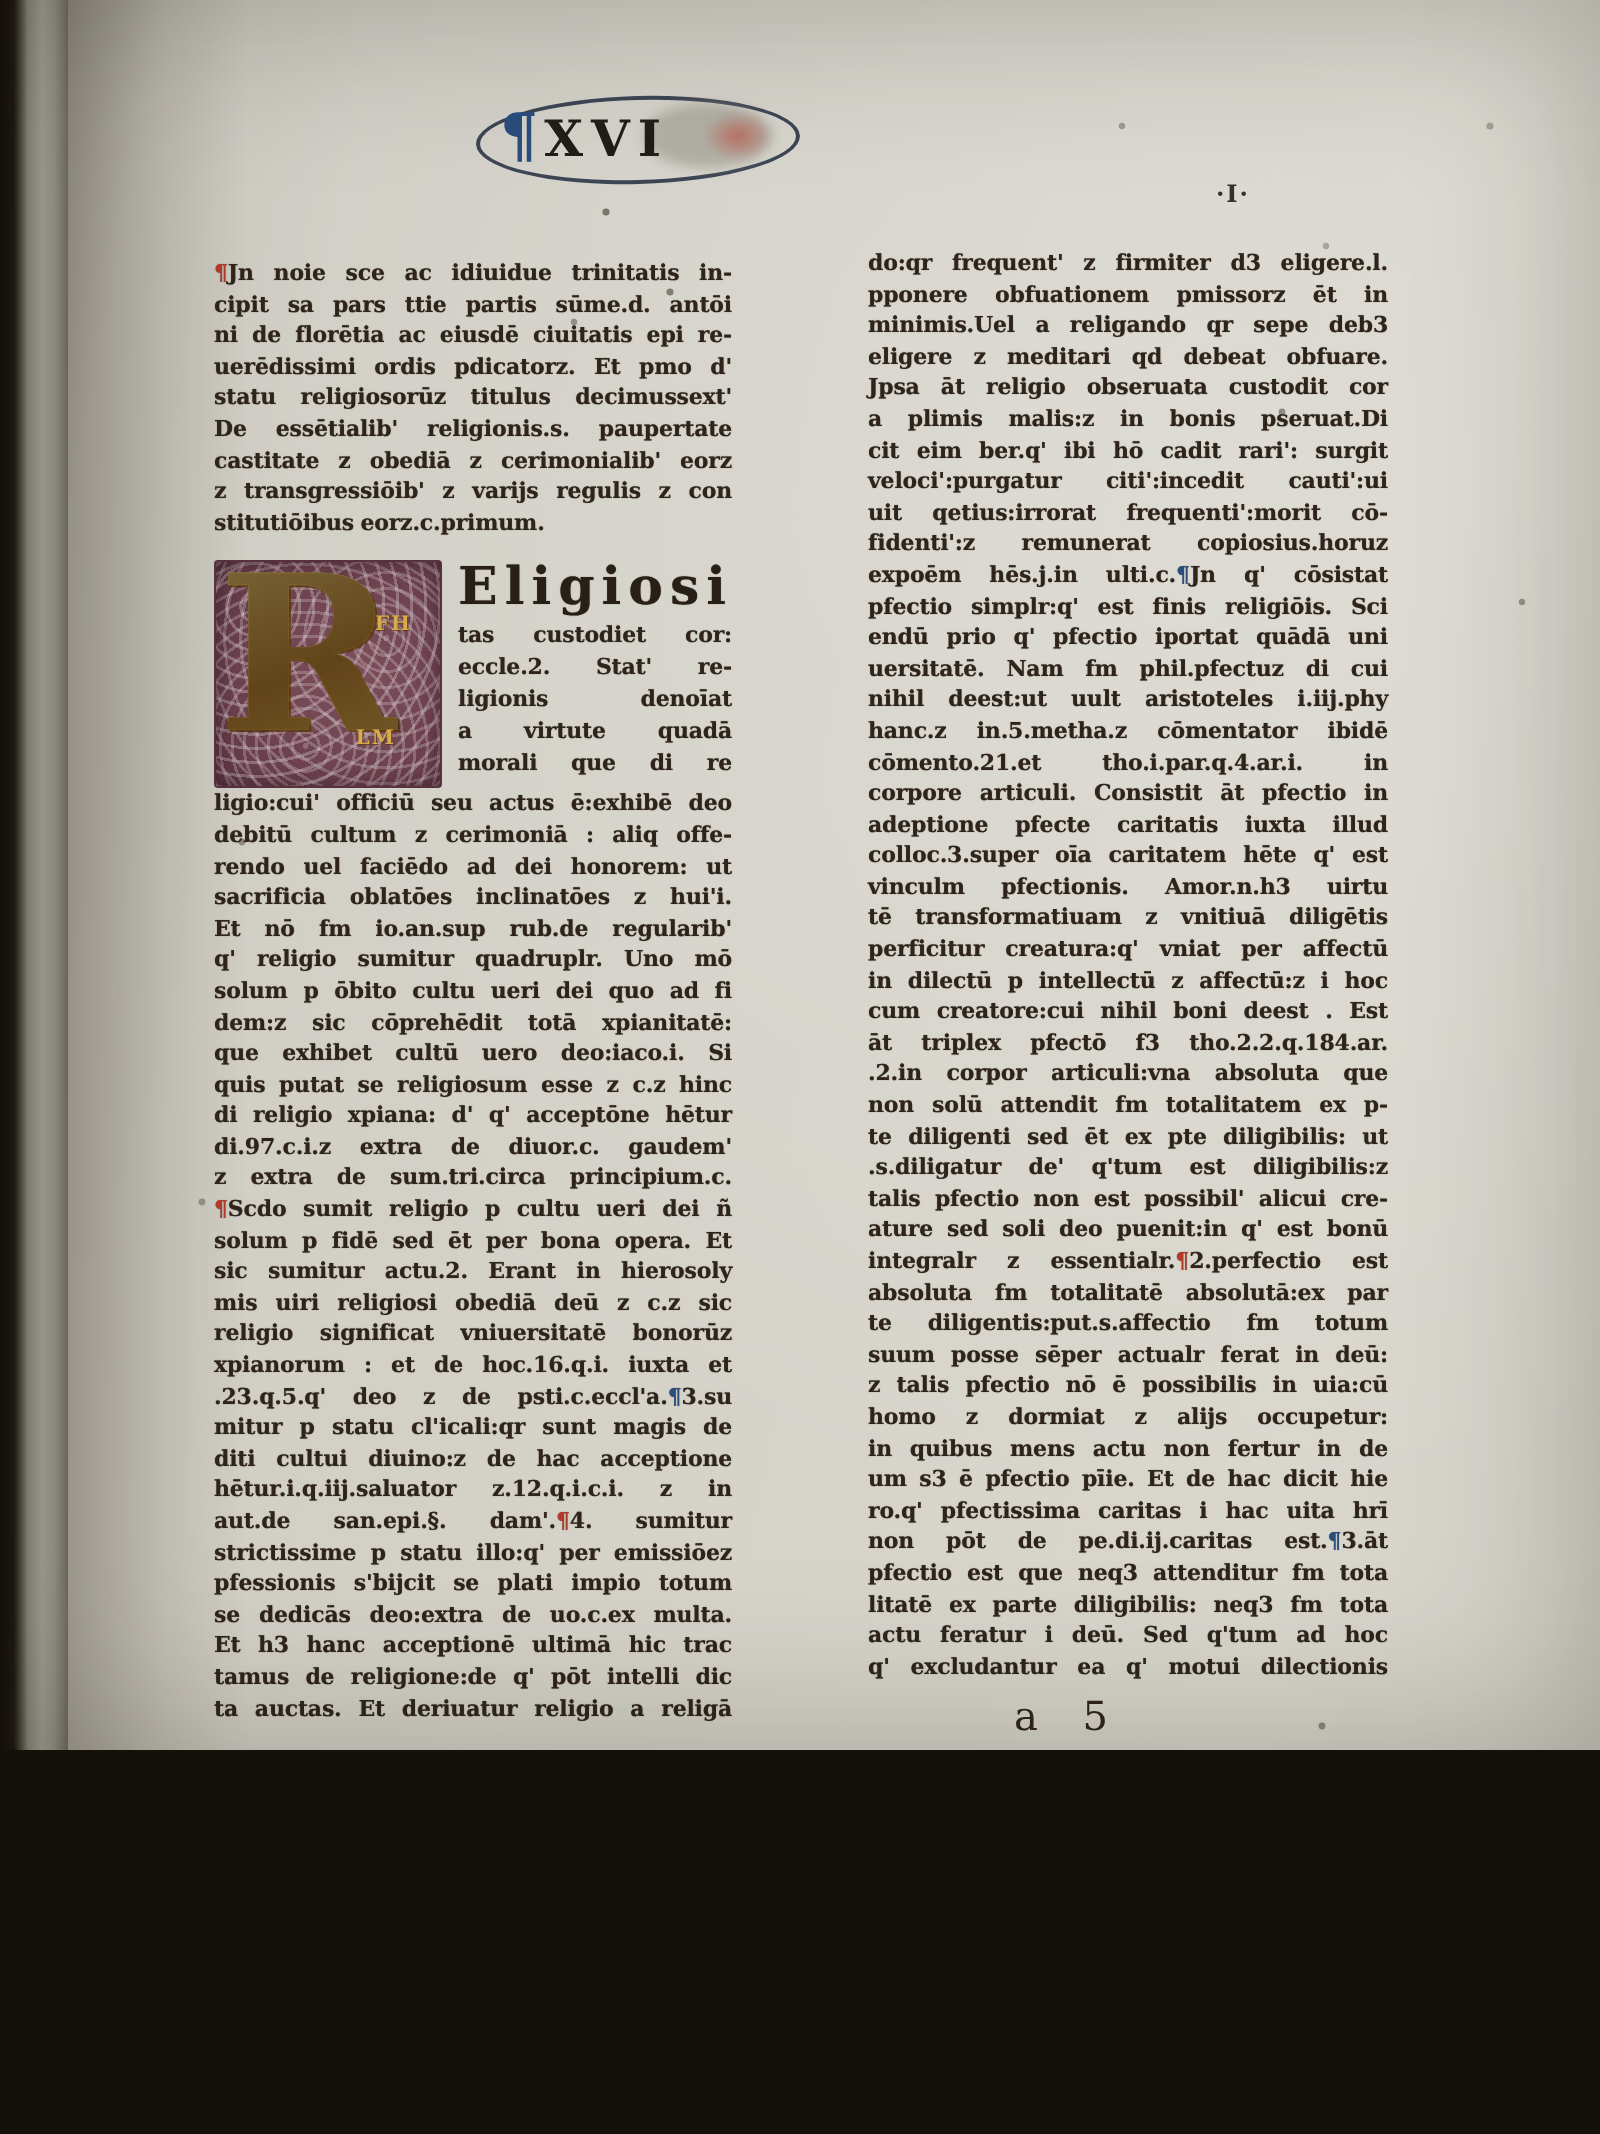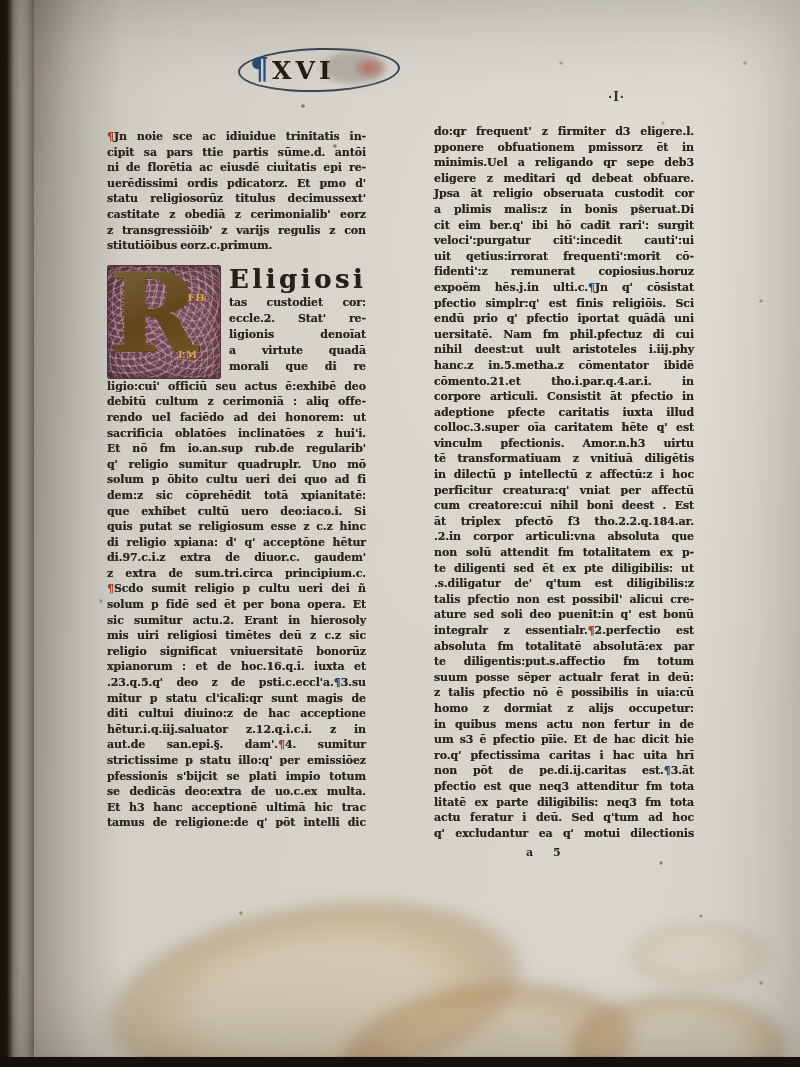--- a/index.html
+++ b/index.html
@@ -2,21 +2,21 @@
 <html style="--ink: #2e241b; --red: #b23a28; --blue: #2a4d7d; --gold: #c3913a; --ground: #6d424e; --paper: #d3d1c8;"><head>
 <meta charset="utf-8">
 <style>
   :root{
     --ink:#2e241b; --red:#b23a28; --blue:#2a4d7d;
     --gold:#c3913a; --ground:#6d424e; --paper:#d3d1c8;
   }
   html,body{margin:0;padding:0;}
   body{width:800px;height:1067px;overflow:hidden;background:#14100b;
        font-family:"DejaVu Serif","Liberation Serif",serif;}
-  .photo{position:relative;width:800px;height:1057px;overflow:hidden;}
+  .photo{position:relative;width:800px;height:875px;overflow:hidden;}
   .photo::after{content:"";position:absolute;inset:0;pointer-events:none;
        box-shadow:inset 0 0 90px rgba(30,24,14,0.28);}
   
   .binding{position:absolute;left:0;top:0;width:42px;height:100%;
        background:linear-gradient(90deg,#120e09 0px,#1d1812 7px,#4a463e 10px,
          #8b897f 14px,#a3a197 21px,#96948a 27px,#767168 33px,#55503f 38px,#3e3a30 42px);}
   
   .page{position:absolute;left:34px;top:0;width:766px;height:1067px;
        background:
          radial-gradient(120% 85% at 72% 22%, rgba(255,255,255,0.16), transparent 60%),
@@ -83,21 +83,21 @@
       background:linear-gradient(160deg,#ecc766 10%,#b67f22 55%,#dcab40 90%);
       -webkit-background-clip:text;background-clip:text;color:transparent;
       filter:drop-shadow(1px 1px 0 rgba(88,52,10,0.75));}
   .inner{position:absolute;font-size:10px;font-weight:700;color:#d8ac49;letter-spacing:1px;
       text-shadow:0.5px 0.5px 0 rgba(88,52,10,0.7);}
   .inner.t{right:14px;top:26px;}
   .inner.b{right:22px;bottom:18px;margin-left:47px;}
   .drophead{font-size:26px;line-height:32px;font-weight:700;letter-spacing:3.5px;
       color:#281f16;white-space:nowrap;}
   .beside .tl{line-height:16px;height:16px;margin-left:36px;}
-  .sig{position:absolute;left:492px;top:846px;font-size:11px;font-weight:700;
+  .sig{position:absolute;left:473px;top:846px;font-size:20px;font-weight:400;
       color:var(--ink);word-spacing:16px;}
 </style>
 </head>
 <body>
 
 <div class="photo">
   <div class="binding"></div>
 
   <div class="page">
     <div class="gutter"></div>
@@ -111,20 +111,21 @@
 
     <div class="folio">·I·</div>
 
     <div class="col left">
       <div id="lp1">
           <div class="tl"><span class="pc red">¶</span>Jn noie sce ac idiuidue trinitatis in-</div>
           <div class="tl">cipit sa pars ttie partis sūme.d. antōi</div>
           <div class="tl">ni de florētia ac eiusdē ciuitatis epi re-</div>
           <div class="tl">uerēdissimi ordis pdicatorz. Et pmo d'</div>
           <div class="tl">statu religiosorūz titulus decimussext'</div>
+          <div class="tl">De essētialib' religionis.s. paupertate</div>
           <div class="tl">castitate z obediā z cerimonialib' eorz</div>
           <div class="tl">z transgressiōib' z varijs regulis z con</div>
           <div class="tl noj">stitutiōibus eorz.c.primum.</div>
         </div>
       <div class="init-sec">
         <div class="initial">
           <span class="init-letter">R</span>
           <span class="inner t">FH</span>
           <span class="inner b">LM</span>
         </div>
@@ -147,33 +148,34 @@
           <div class="tl">solum p ōbito cultu ueri dei quo ad fi</div>
           <div class="tl">dem:z sic cōprehēdit totā xpianitatē:</div>
           <div class="tl">que exhibet cultū uero deo:iaco.i. Si</div>
           <div class="tl">quis putat se religiosum esse z c.z hinc</div>
           <div class="tl">di religio xpiana: d' q' acceptōne hētur</div>
           <div class="tl">di.97.c.i.z extra de diuor.c. gaudem'</div>
           <div class="tl">z extra de sum.tri.circa principium.c.</div>
           <div class="tl"><span class="pc red">¶</span>Scdo sumit religio p cultu ueri dei ñ</div>
           <div class="tl">solum p fidē sed ēt per bona opera. Et</div>
           <div class="tl">sic sumitur actu.2. Erant in hierosoly</div>
-          <div class="tl">mis uiri religiosi timētes deū z c.z sic</div>
+          <div class="tl">mis uiri religiosi obediā deū z c.z sic</div>
           <div class="tl">religio significat vniuersitatē bonorūz</div>
           <div class="tl">xpianorum : et de hoc.16.q.i. iuxta et</div>
           <div class="tl">.23.q.5.q' deo z de psti.c.eccl'a.<span class="pc blue">¶</span>3.su</div>
           <div class="tl">mitur p statu cl'icali:qr sunt magis de</div>
           <div class="tl">diti cultui diuino:z de hac acceptione</div>
           <div class="tl">hētur.i.q.iij.saluator z.12.q.i.c.i. z in</div>
           <div class="tl">aut.de san.epi.§. dam'.<span class="pc red">¶</span>4. sumitur</div>
           <div class="tl">strictissime p statu illo:q' per emissiōez</div>
           <div class="tl">pfessionis s'bijcit se plati impio totum</div>
           <div class="tl">se dedicās deo:extra de uo.c.ex multa.</div>
           <div class="tl">Et h3 hanc acceptionē ultimā hic trac</div>
           <div class="tl">tamus de religione:de q' pōt intelli dic</div>
+          <div class="tl">ta auctas. Et deriuatur religio a religā</div>
         </div>
     </div>
 
     <div class="col right">
       <div id="rcol">
           <div class="tl">do:qr frequent' z firmiter d3 eligere.l.</div>
           <div class="tl">pponere obfuationem pmissorz ēt in</div>
           <div class="tl">minimis.Uel a religando qr sepe deb3</div>
           <div class="tl">eligere z meditari qd debeat obfuare.</div>
           <div class="tl">Jpsa āt religio obseruata custodit cor</div>
@@ -187,22 +189,22 @@
           <div class="tl">endū prio q' pfectio iportat quādā uni</div>
           <div class="tl">uersitatē. Nam fm phil.pfectuz di cui</div>
           <div class="tl">nihil deest:ut uult aristoteles i.iij.phy</div>
           <div class="tl">hanc.z in.5.metha.z cōmentator ibidē</div>
           <div class="tl">cōmento.21.et tho.i.par.q.4.ar.i. in</div>
           <div class="tl">corpore articuli. Consistit āt pfectio in</div>
           <div class="tl">adeptione pfecte caritatis iuxta illud</div>
           <div class="tl">colloc.3.super oīa caritatem hēte q' est</div>
           <div class="tl">vinculm pfectionis. Amor.n.h3 uirtu</div>
           <div class="tl">tē transformatiuam z vnitiuā diligētis</div>
+          <div class="tl">perficitur creatura:q' vniat per affectū</div>
           <div class="tl">in dilectū p intellectū z affectū:z i hoc</div>
-          <div class="tl">perficitur creatura:q' vniat per affectū</div>
           <div class="tl">cum creatore:cui nihil boni deest . Est</div>
           <div class="tl">āt triplex pfectō f3 tho.2.2.q.184.ar.</div>
           <div class="tl">.2.in corpor articuli:vna absoluta que</div>
           <div class="tl">non solū attendit fm totalitatem ex p-</div>
           <div class="tl">te diligenti sed ēt ex pte diligibilis: ut</div>
           <div class="tl">.s.diligatur de' q'tum est diligibilis:z</div>
           <div class="tl">talis pfectio non est possibil' alicui cre-</div>
           <div class="tl">ature sed soli deo puenit:in q' est bonū</div>
           <div class="tl">integralr z essentialr.<span class="pc red">¶</span>2.perfectio est</div>
           <div class="tl">absoluta fm totalitatē absolutā:ex par</div>

